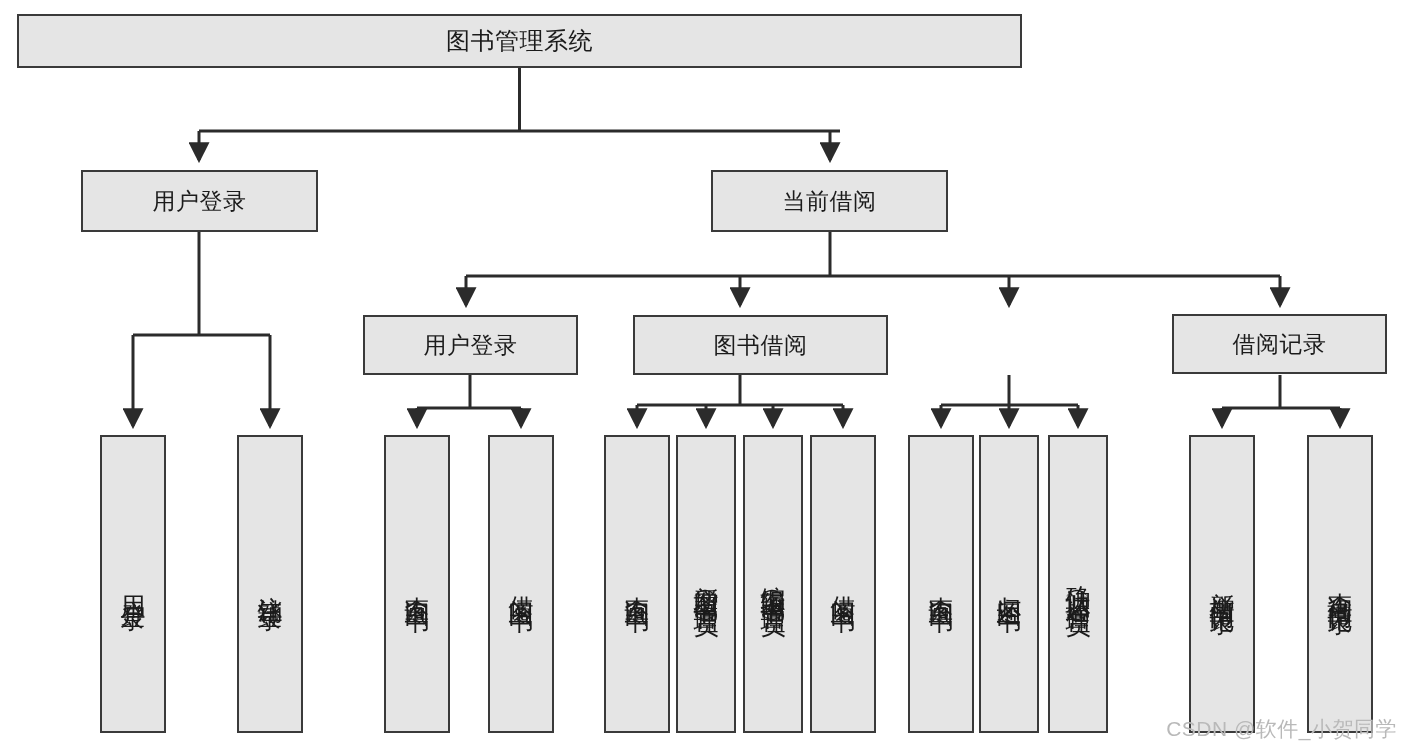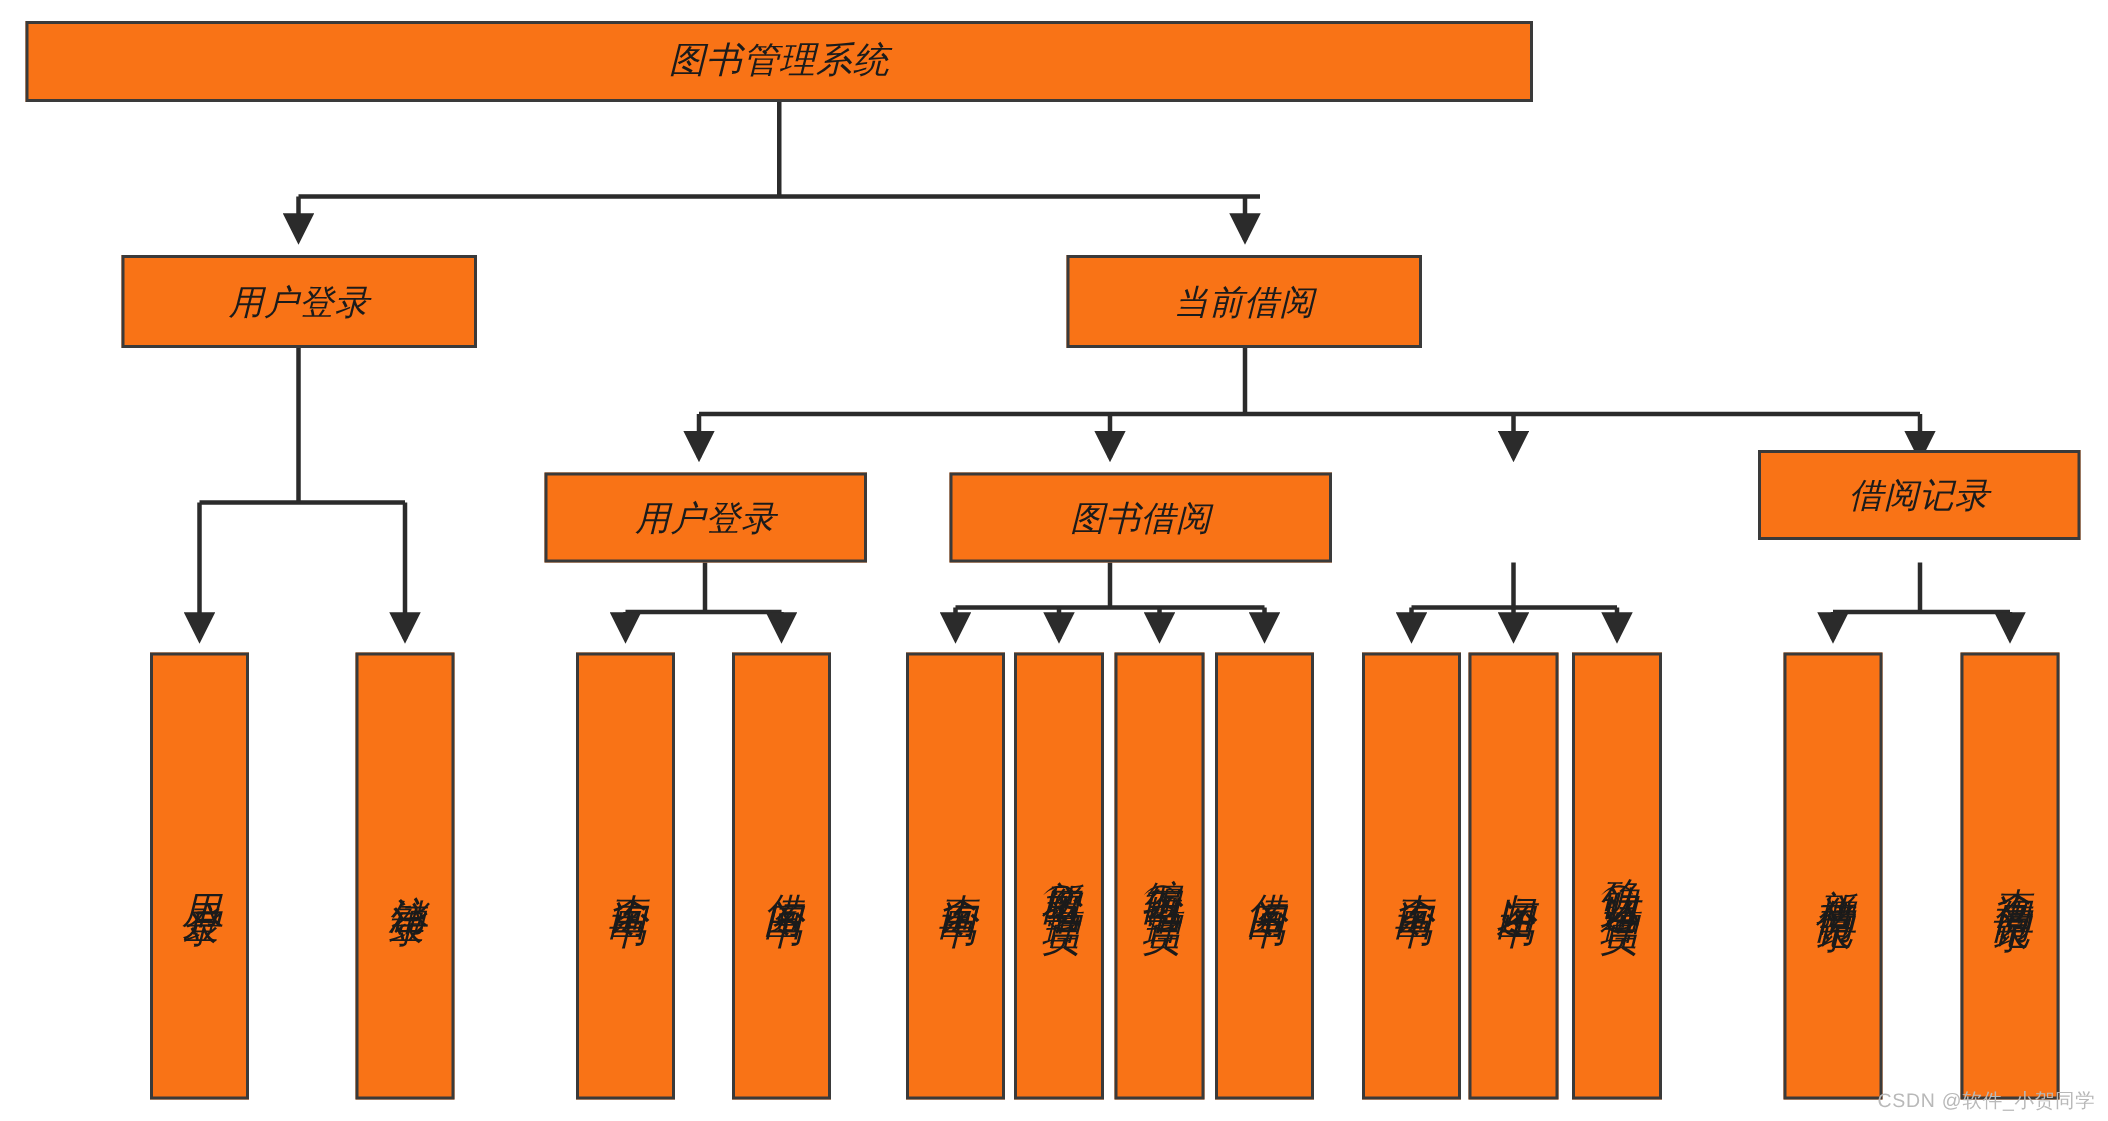--- a/index.html
+++ b/index.html
@@ -22,26 +22,25 @@
     left: 0;
     top: 0;
     width: 1405px;
     height: 747px;
     pointer-events: none;
   }
   .node {
     position: absolute;
     box-sizing: border-box;
     border: 2.5px solid #3a3a3a;
-    background: #f97316;
+    background: #e5e5e5;
     display: flex;
     align-items: center;
     justify-content: center;
     color: #1b1b1b;
-    font-style: italic;
   }
   .node .label {
     display: block;
     text-align: center;
     line-height: 1.05;
     letter-spacing: 0.5px;
   }
   
   .h-node .label {
     writing-mode: horizontal-tb;
@@ -60,21 +59,21 @@
     text-orientation: upright;
     font-size: 25px;
     line-height: 1.0;
     letter-spacing: 4px;
     white-space: nowrap;
   }
   #watermark {
     position: absolute;
     right: 8px;
     bottom: 4px;
-    font-size: 13px;
+    font-size: 21px;
     color: #b9b9b9;
     white-space: nowrap;
     letter-spacing: 0.5px;
   }
 </style>
 </head>
 <body>
 
 <div id="canvas">
 
@@ -142,21 +141,21 @@
 
   <div class="node h-node" style="left:363px; top:315px; width:215px; height:60px;">
     <span class="label">用户登录</span>
   </div>
 
   <div class="node h-node" style="left:633px; top:315px; width:255px; height:60px;">
     <span class="label">图书借阅</span>
   </div>
 
 
-  <div class="node h-node" style="left:1172px; top:300px; width:215px; height:60px;">
+  <div class="node h-node" style="left:1172px; top:314px; width:215px; height:60px;">
     <span class="label">借阅记录</span>
   </div>
 
   <div class="node v-node" style="left:100px; top:435px; width:66px; height:298px;">
     <span class="label">用户登录</span>
   </div>
 
   <div class="node v-node" style="left:237px; top:435px; width:66px; height:298px;">
     <span class="label">注销登录</span>
   </div>

